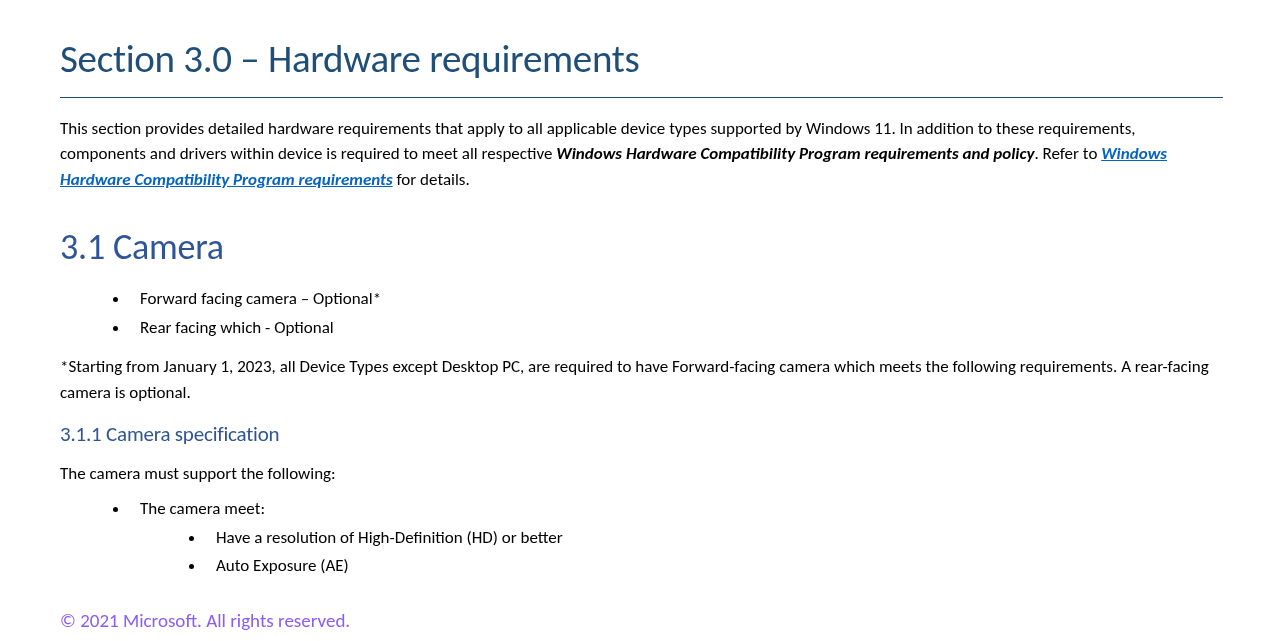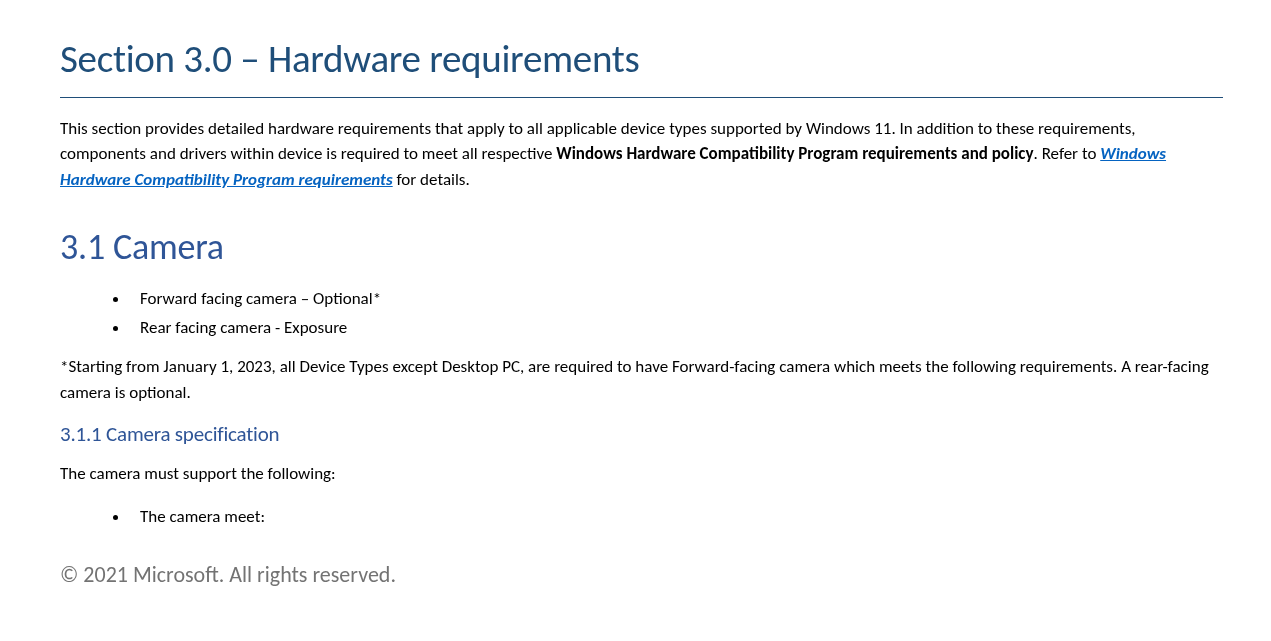--- a/index.html
+++ b/index.html
@@ -19,20 +19,21 @@
       border-bottom: 1px solid #1f4e79;
       padding-bottom: 8px;
       margin-bottom: 18px;
       letter-spacing: -0.3px;
     }
     .intro-para {
       margin-bottom: 28px;
     }
     .intro-para .bold-italic {
       font-weight: 700;
+      font-style: italic;
     }
     .intro-para a.link {
       color: #0563c1;
       text-decoration: underline;
       font-weight: 700;
       font-style: italic;
     }
     h2.subsection-title {
       color: #2f5597;
       font-weight: 400;
@@ -63,49 +64,53 @@
       margin-top: 3px;
     }
     ul.level2 li {
       padding-left: 10px;
       margin-bottom: 3px;
     }
     p.note {
       margin-bottom: 14px;
     }
     p.lead {
-      margin-bottom: 18px;
+      margin-bottom: 10px;
     }
     .copyright {
-      color: #737373;
+      color: #8b5cf6;
       margin-top: 28px;
-      font-size: 22px;
+      font-size: 19px;
     }
   </style>
 </head>
 <body>
 
 <h1 class="section-title">Section 3.0 – Hardware requirements</h1>
 
 <p class="intro-para">
   <span>This section provides detailed hardware requirements that apply to all applicable device types supported by Windows 11. In addition to these requirements, components and drivers within device is required to meet all respective </span><span class="bold-italic">Windows Hardware Compatibility Program requirements and policy</span><span>. Refer to </span><a href="#" class="link">Windows Hardware Compatibility Program requirements</a><span> for details.</span>
 </p>
 
 <h2 class="subsection-title">3.1 Camera</h2>
 
 <ul class="level1">
   <li>Forward facing camera – Optional*</li>
-  <li>Rear facing camera - Exposure</li>
+  <li>Rear facing which - Optional</li>
 </ul>
 
 <p class="note">*Starting from January 1, 2023, all Device Types except Desktop PC, are required to have Forward-facing camera which meets the following requirements. A rear-facing camera is optional.</p>
 
 <h3 class="subsubsection-title">3.1.1 Camera specification</h3>
 
 <p class="lead">The camera must support the following:</p>
 
 <ul class="level1">
   <li>
     <span>The camera meet:</span>
+    <ul class="level2">
+      <li>Have a resolution of High-Definition (HD) or better</li>
+      <li>Auto Exposure (AE)</li>
+    </ul>
   </li>
 </ul>
 
 <p class="copyright">© 2021 Microsoft. All rights reserved.</p>
 
 </body></html>

